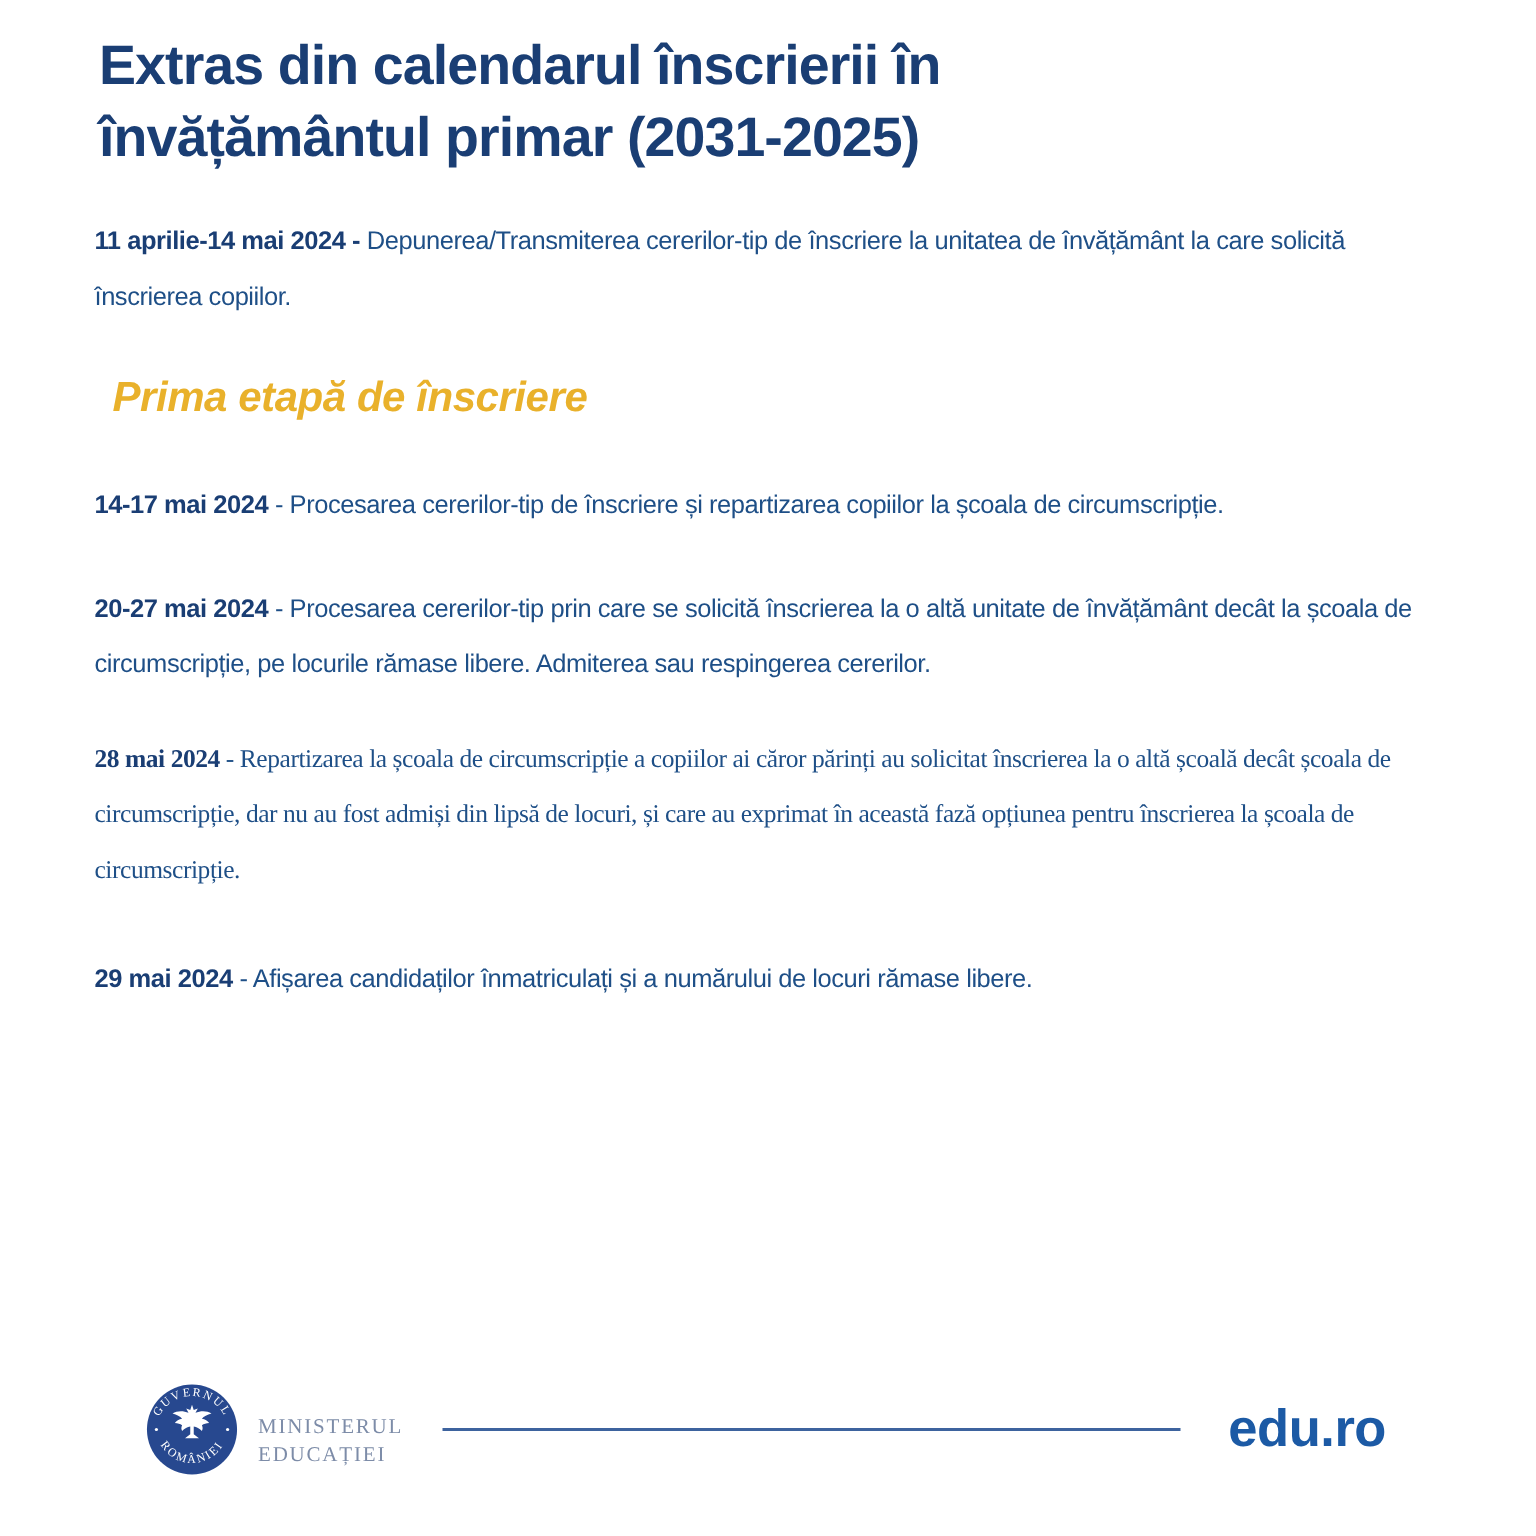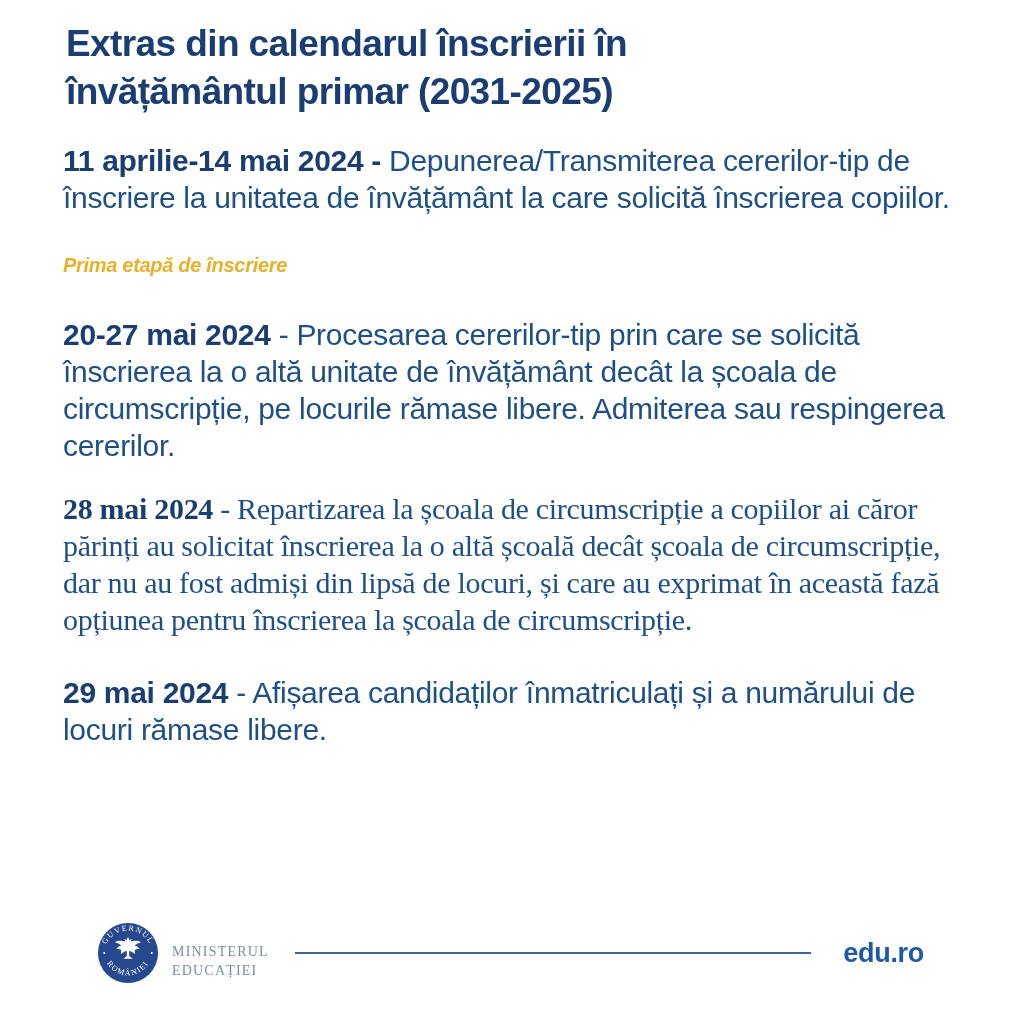--- a/index.html
+++ b/index.html
@@ -24,34 +24,34 @@
     margin: 0;
     font-size: 37px;
     line-height: 48px;
     font-weight: 700;
     letter-spacing: -0.6px;
     color: #1a3e74;
     padding-left: 3px;
   }
   .para {
     max-width: 900px;
-    font-size: 30px;
+    font-size: 17px;
     line-height: 37px;
     letter-spacing: -0.3px;
     color: #1e4f87;
     margin: 0;
   }
   .para .date {
     font-weight: 700;
     color: #1a3e74;
   }
   .intro { margin-top: 26px; }
   .stage-heading {
-    margin: 30px 0 0 0;
-    font-size: 20px;
+    margin: 30px 0 0 12px;
+    font-size: 28px;
     line-height: 38px;
     font-weight: 700;
     font-style: italic;
     letter-spacing: -0.3px;
     color: #e9b12b;
   }
   .event-1 { margin-top: 34px; }
   .event-2 { margin-top: 32px; }
   .event-3 { margin-top: 26px; font-family: Liberation Serif, serif; }
   .event-4 { margin-top: 36px; }
@@ -84,21 +84,21 @@
     margin-top: 16px;
   }
   .footer-rule {
     flex: 1 1 auto;
     height: 2px;
     background: #3d639e;
     margin: 0 32px 0 26px;
   }
   .site {
     flex: 0 0 auto;
-    font-size: 27px;
+    font-size: 35px;
     font-weight: 700;
     letter-spacing: -0.3px;
     color: #1c5aa5;
     text-align: center;
   }
 </style>
 </head>
 <body>
 
 <div class="page">
@@ -109,20 +109,24 @@
       <span style="display:block">învățământul primar (2031-2025)</span>
     </h1>
 
     <p class="para intro">
       <span class="date">11 aprilie-14 mai 2024 -</span>
       <span>Depunerea/Transmiterea cererilor-tip de înscriere la unitatea de învățământ la care solicită înscrierea copiilor.</span>
     </p>
 
     <p class="stage-heading">Prima etapă de înscriere</p>
 
+    <p class="para event-1">
+      <span class="date">14-17 mai 2024</span>
+      <span>- Procesarea cererilor-tip de înscriere și repartizarea copiilor la școala de circumscripție.</span>
+    </p>
 
     <p class="para event-2">
       <span class="date">20-27 mai 2024</span>
       <span>- Procesarea cererilor-tip prin care se solicită înscrierea la o altă unitate de învățământ decât la școala de circumscripție, pe locurile rămase libere. Admiterea sau respingerea cererilor.</span>
     </p>
 
     <p class="para event-3">
       <span class="date">28 mai 2024</span>
       <span>- Repartizarea la școala de circumscripție a copiilor ai căror părinți au solicitat înscrierea la o altă școală decât școala de circumscripție, dar nu au fost admiși din lipsă de locuri, și care au exprimat în această fază opțiunea pentru înscrierea la școala de circumscripție.</span>
     </p>

